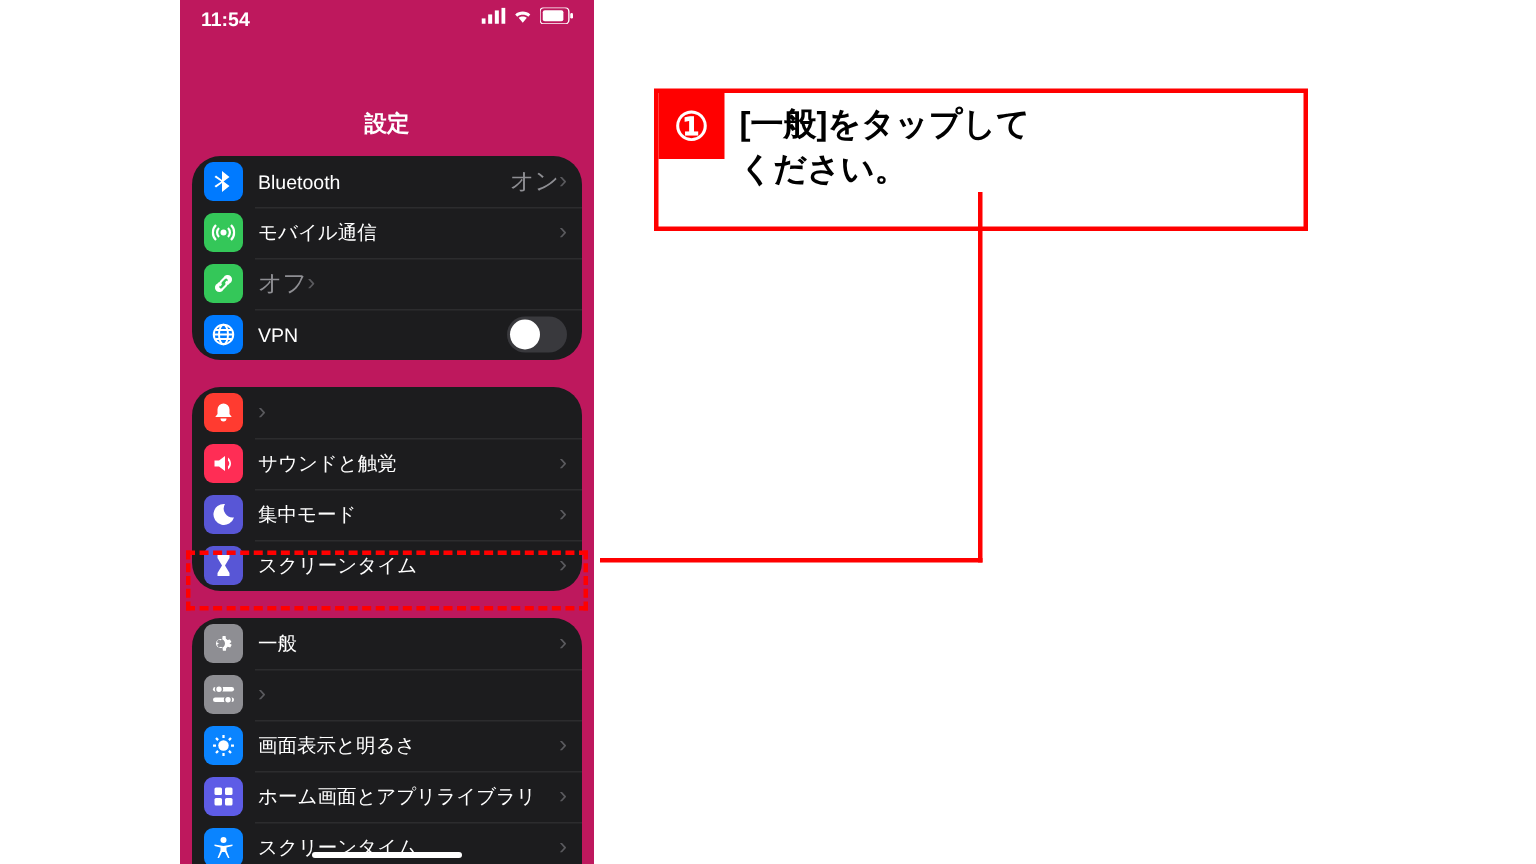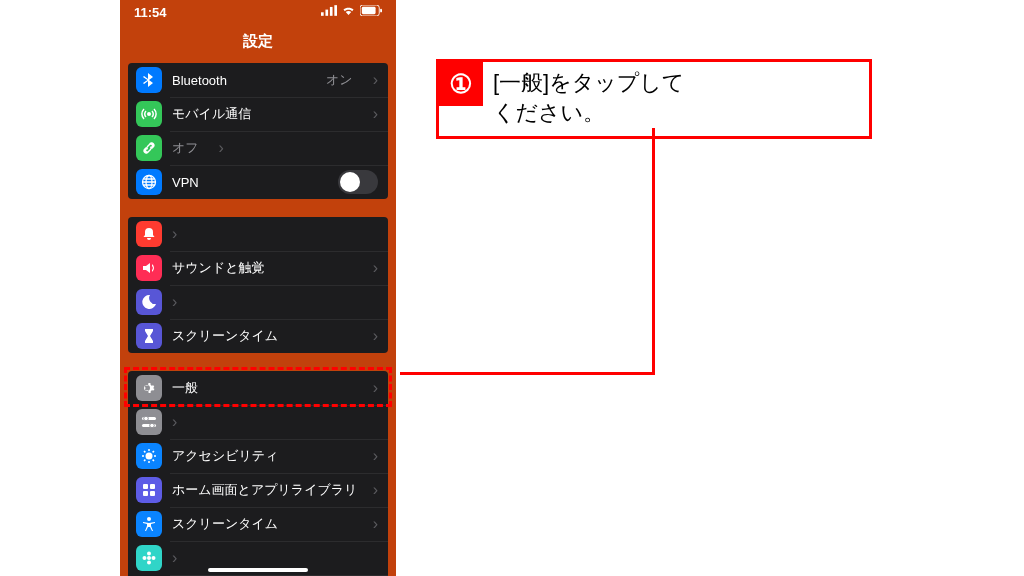--- a/index.html
+++ b/index.html
@@ -1,42 +1,42 @@
 <!DOCTYPE html>
 <html><head>
 <meta charset="utf-8">
 <style>
   * { box-sizing: border-box; margin: 0; padding: 0; }
   html, body { width: 1024px; height: 576px; background: #fff; font-family: -apple-system, "Hiragino Sans", "Yu Gothic", sans-serif; overflow: hidden; }
   .stage { position: relative; width: 1024px; height: 576px; }
 
   
-  .phone { position: absolute; left: 120px; top: 0; width: 276px; height: 576px; background: #c2410c; overflow: hidden; }
+  .phone { position: absolute; left: 120px; top: 0; width: 276px; height: 576px; background: #be185d; overflow: hidden; }
   .statusbar { display: flex; justify-content: space-between; align-items: center; height: 24px; padding: 0 14px; color: #fff; font-size: 13px; font-weight: 600; }
   .statusbar .right { display: flex; gap: 4px; align-items: center; font-size: 12px; }
-  .hdr { text-align: center; color: #fff; font-size: 15px; font-weight: 600; padding: 8px 0 12px; }
-
-  .group { background: #1c1c1e; margin: 0 8px 18px; border-radius: 4px; overflow: hidden; }
+  .hdr { text-align: center; color: #fff; font-size: 15px; font-weight: 600; padding: 8px 0 12px; margin-top: 41px; }
+
+  .group { background: #1c1c1e; margin: 0 8px 18px; border-radius: 19px; overflow: hidden; }
   .row { display: flex; align-items: center; height: 34px; padding: 0 10px 0 8px; position: relative; cursor: pointer; }
   .row + .row::before { content: ""; position: absolute; left: 42px; right: 0; top: 0; height: 1px; background: #2c2c2e; }
   .icn { width: 26px; height: 26px; border-radius: 6px; display: flex; align-items: center; justify-content: center; margin-right: 10px; flex-shrink: 0; }
   .icn svg { width: 16px; height: 16px; fill: #fff; }
   .lbl { flex: 1; color: #fff; font-size: 13px; white-space: nowrap; overflow: hidden; text-overflow: ellipsis; }
-  .val { color: #8e8e93; font-size: 13px; margin-right: 20px; }
+  .val { color: #8e8e93; font-size: 16px; margin-right: 0; }
   .chev { color: #5a5a5e; font-size: 16px; line-height: 1; }
   .toggle { width: 40px; height: 24px; background: #39393d; border-radius: 12px; position: relative; }
   .toggle::after { content: ""; position: absolute; left: 2px; top: 2px; width: 20px; height: 20px; background: #fff; border-radius: 50%; }
 
   
   .hl { position: absolute; border: 3px dashed #f00; pointer-events: none; }
 
   
   .callout { position: absolute; border: 3px solid #f00; background: #fff; display: flex; align-items: flex-start; }
   .callout .num { width: 44px; height: 44px; background: #f00; color: #fff; display: flex; align-items: center; justify-content: center; font-size: 26px; font-weight: 700; flex-shrink: 0; }
-  .callout .txt { padding: 6px 14px 9px 10px; font-size: 22px; font-weight: 400; color: #000; line-height: 1.35; }
+  .callout .txt { padding: 6px 14px 24px 10px; font-size: 22px; font-weight: 700; color: #000; line-height: 1.35; }
   .leader { position: absolute; background: #f00; }
 
   .homebar { position: absolute; bottom: 4px; left: 50%; transform: translateX(-50%); width: 100px; height: 4px; background: #fff; border-radius: 2px; }
 </style>
 </head>
 <body>
 
 <div class="stage">
 
   <div class="phone">
@@ -126,20 +126,21 @@
             </div>
             <div class="lbl">サウンドと触覚</div>
             <div class="chev">›</div>
           </div>
           <div class="row">
             <div class="icn" style="background: rgb(88, 86, 214);">
               <svg viewBox="0 0 16 16">
                 <path d="M9 1a7 7 0 106 9 6 6 0 01-6-9z"></path>
               </svg>
             </div>
+            <div class="lbl">集中モード</div>
             <div class="chev">›</div>
           </div>
           <div class="row">
             <div class="icn" style="background: rgb(88, 86, 214);">
               <svg viewBox="0 0 16 16">
                 <path d="M4 1h8v2l-3 5 3 5v2H4v-2l3-5-3-5V1z"></path>
               </svg>
             </div>
             <div class="lbl">スクリーンタイム</div>
             <div class="chev">›</div>
@@ -168,21 +169,21 @@
           </div>
           <div class="row">
             <div class="icn" style="background: rgb(10, 132, 255);">
               <svg viewBox="0 0 16 16">
                 <circle cx="8" cy="8" r="3.5"></circle>
                 <g stroke="#fff" stroke-width="1.5">
                   <path d="M8 1v2M8 13v2M1 8h2M13 8h2M3 3l1.4 1.4M11.6 11.6L13 13M13 3l-1.4 1.4M4.4 11.6L3 13"></path>
                 </g>
               </svg>
             </div>
-            <div class="lbl">アクセシビリティ</div>
+            <div class="lbl">画面表示と明るさ</div>
             <div class="chev">›</div>
           </div>
           <div class="row">
             <div class="icn" style="background: rgb(94, 92, 230);">
               <svg viewBox="0 0 16 16">
                 <rect x="2" y="2" width="5" height="5" rx="1"></rect>
                 <rect x="9" y="2" width="5" height="5" rx="1"></rect>
                 <rect x="2" y="9" width="5" height="5" rx="1"></rect>
                 <rect x="9" y="9" width="5" height="5" rx="1"></rect>
               </svg>

